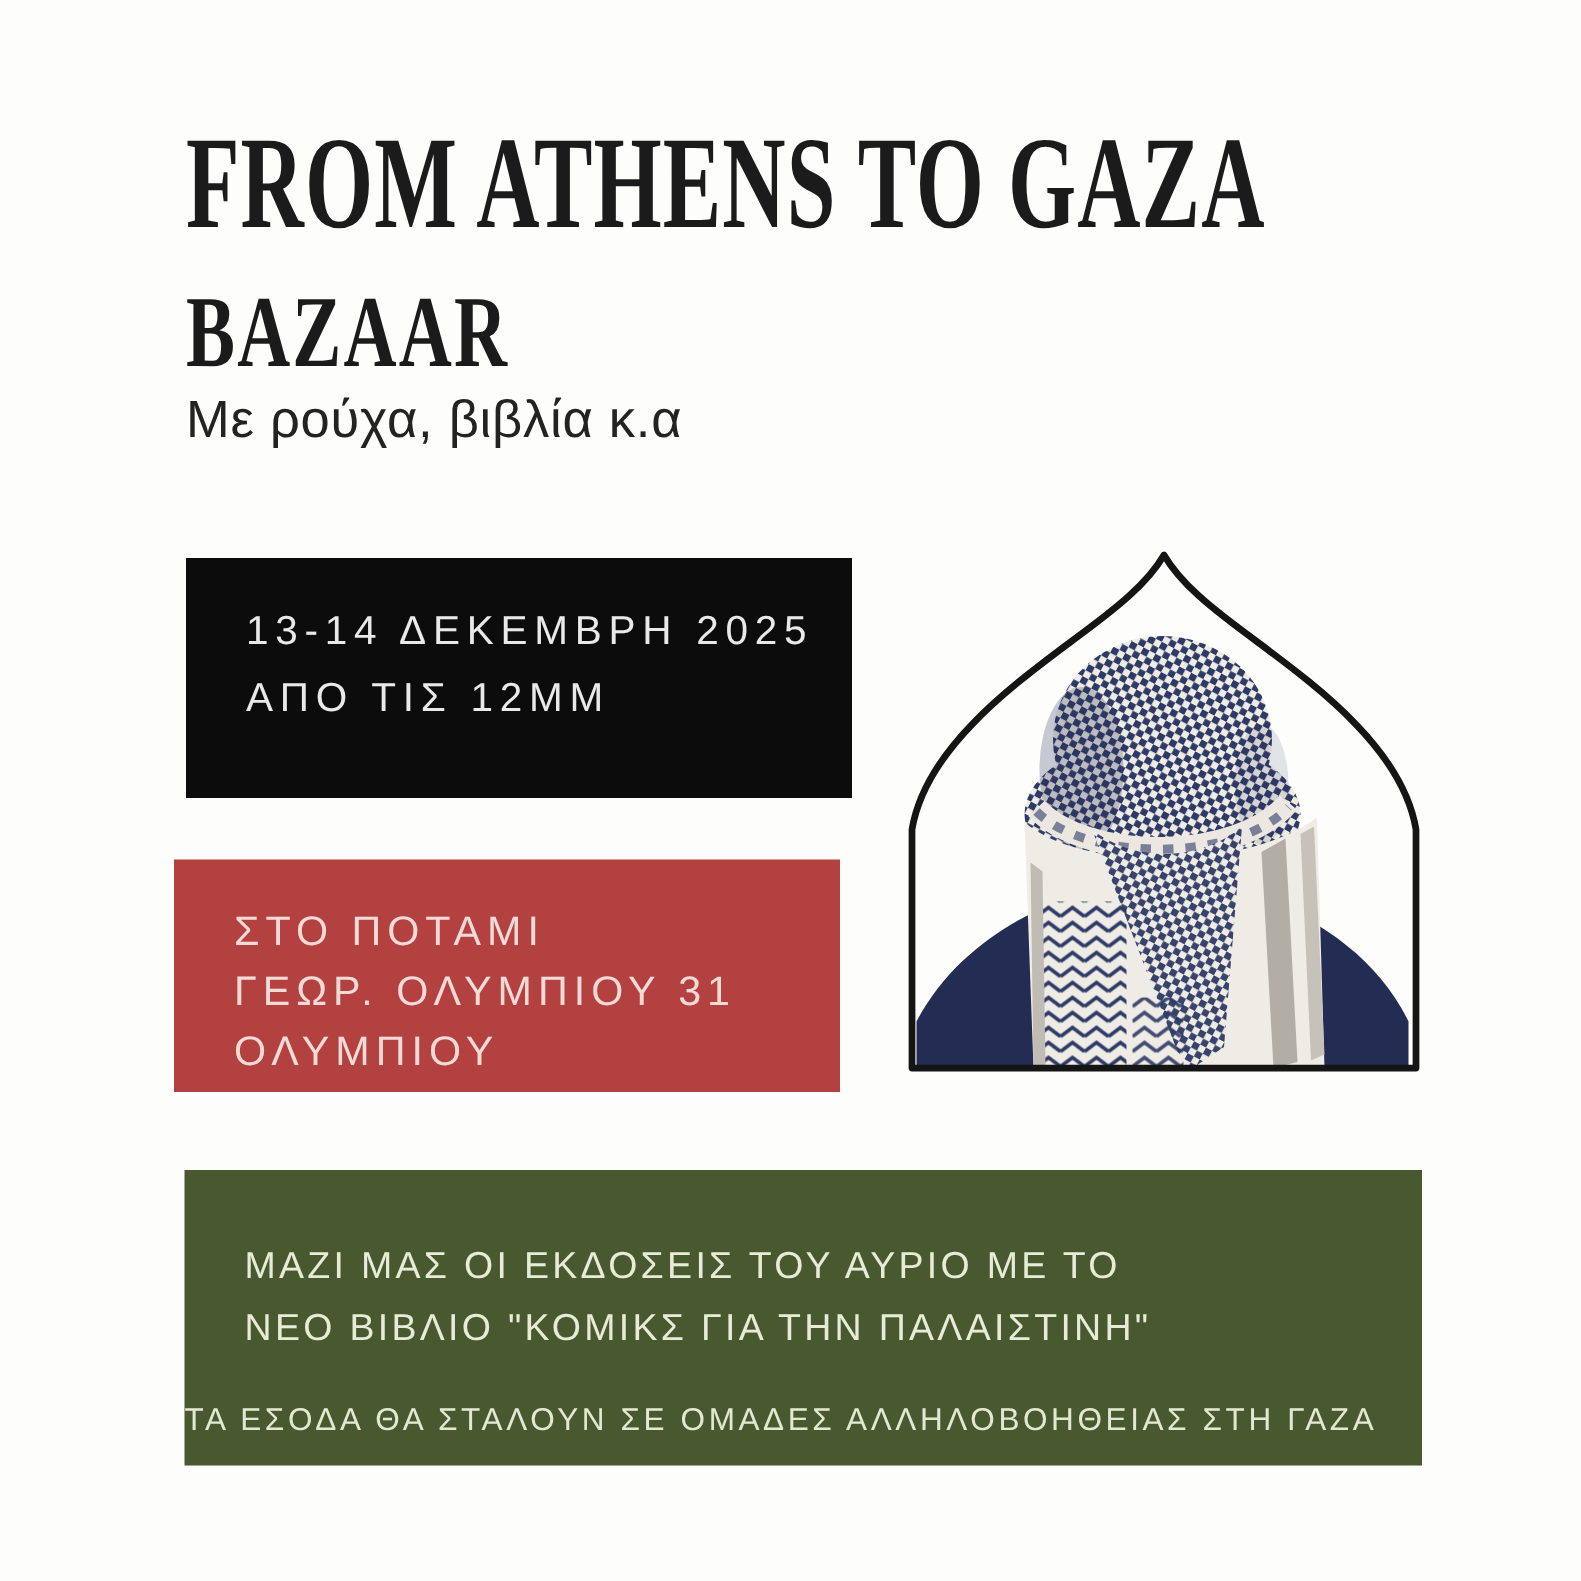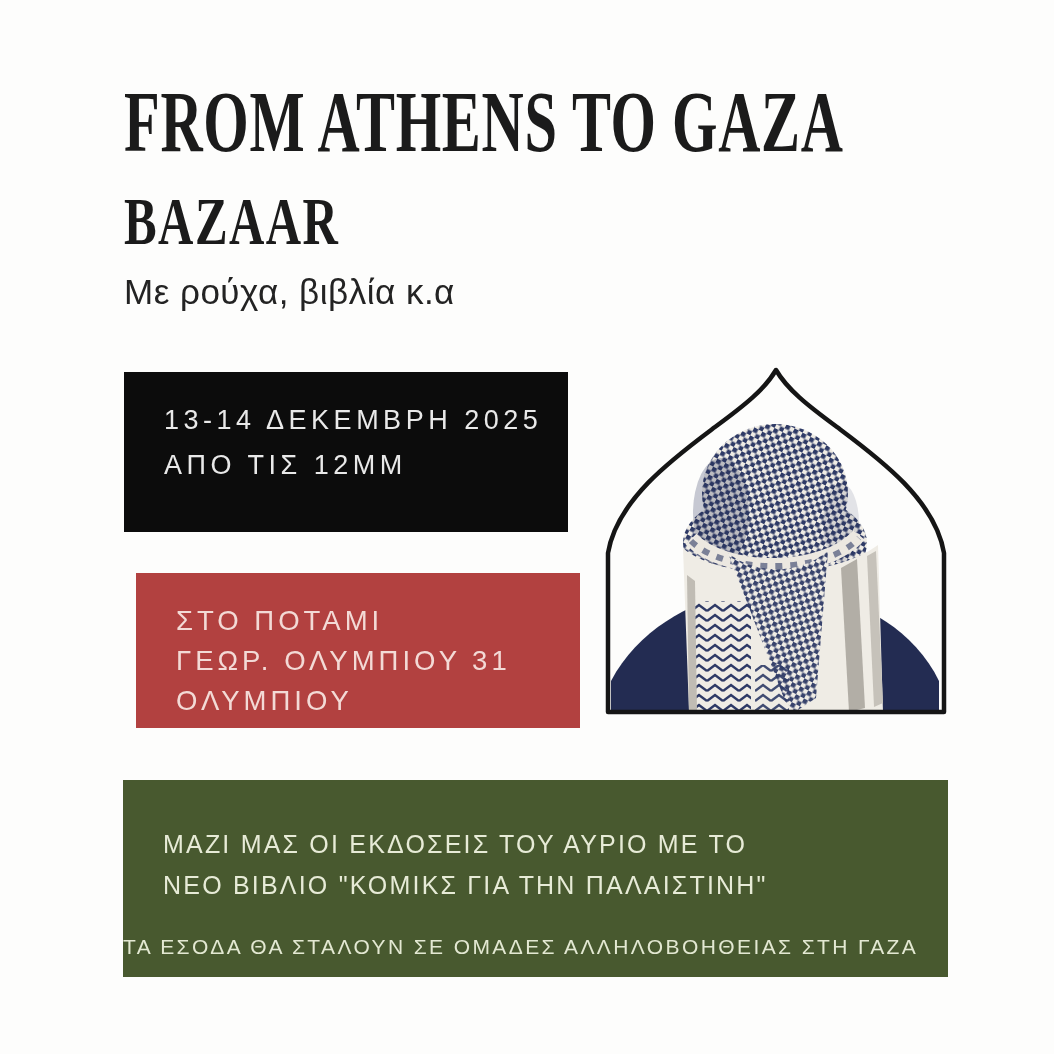--- a/index.html
+++ b/index.html
@@ -35,37 +35,37 @@
   }
   .subtitle{
     position:absolute;left:124px;top:187px;
     font-family:"Liberation Serif", serif;
     font-weight:700;font-size:68px;line-height:1;
     color:var(--ink);white-space:nowrap;
     transform:scale(0.72,1);transform-origin:left top;
     letter-spacing:2px;
   }
   .tagline{
-    position:absolute;left:124px;top:272px;
+    position:absolute;left:124px;top:260px;
     font-size:35px;font-weight:500;color:#232323;
     letter-spacing:0.5px;white-space:nowrap;
   }
 
   .box{position:absolute;}
   .box-text{white-space:nowrap;}
 
   .date-box{
     left:124px;top:372px;width:444px;height:160px;
     background:var(--date-bg);
     color:var(--date-text);
     padding:26px 0 0 40px;
     font-size:27px;letter-spacing:4.5px;line-height:45px;
   }
   .location-box{
-    left:136px;top:573px;width:444px;height:155px;
+    left:116px;top:573px;width:444px;height:155px;
     background:var(--loc-bg);
     color:var(--loc-text);
     padding:28px 0 11px 40px;
     font-size:27.5px;letter-spacing:4px;line-height:40px;
   }
   .publisher-box{
     left:123px;top:780px;width:825px;height:197px;
     background:var(--pub-bg);
     color:var(--pub-text);
   }

